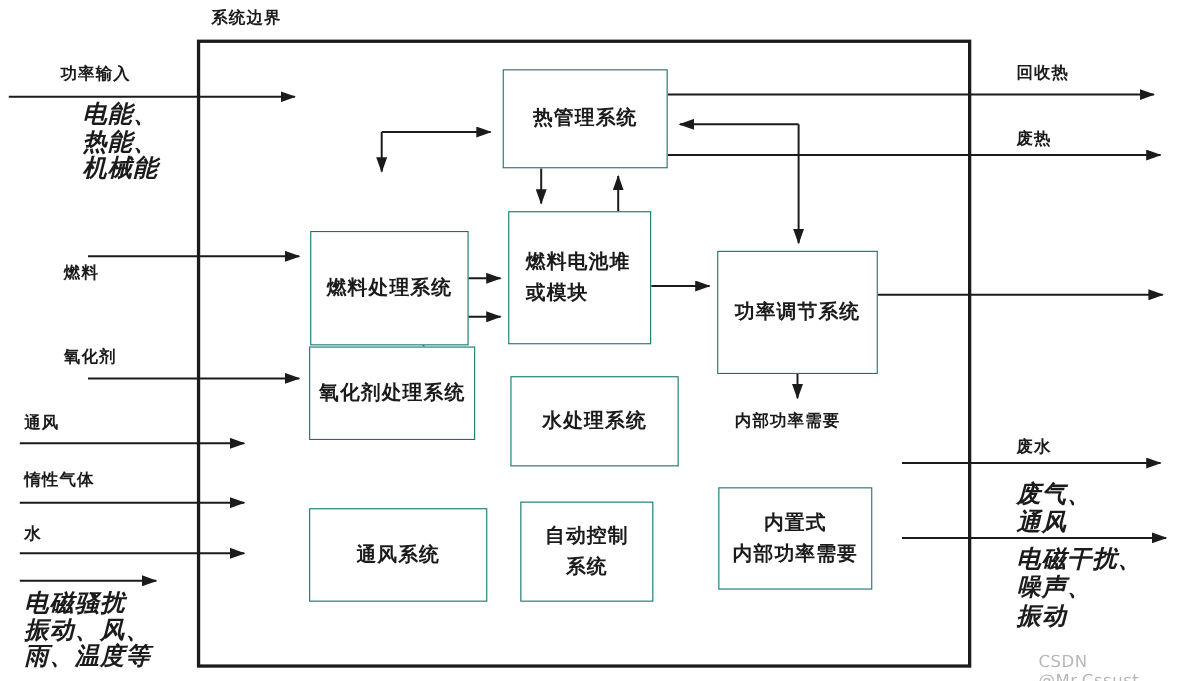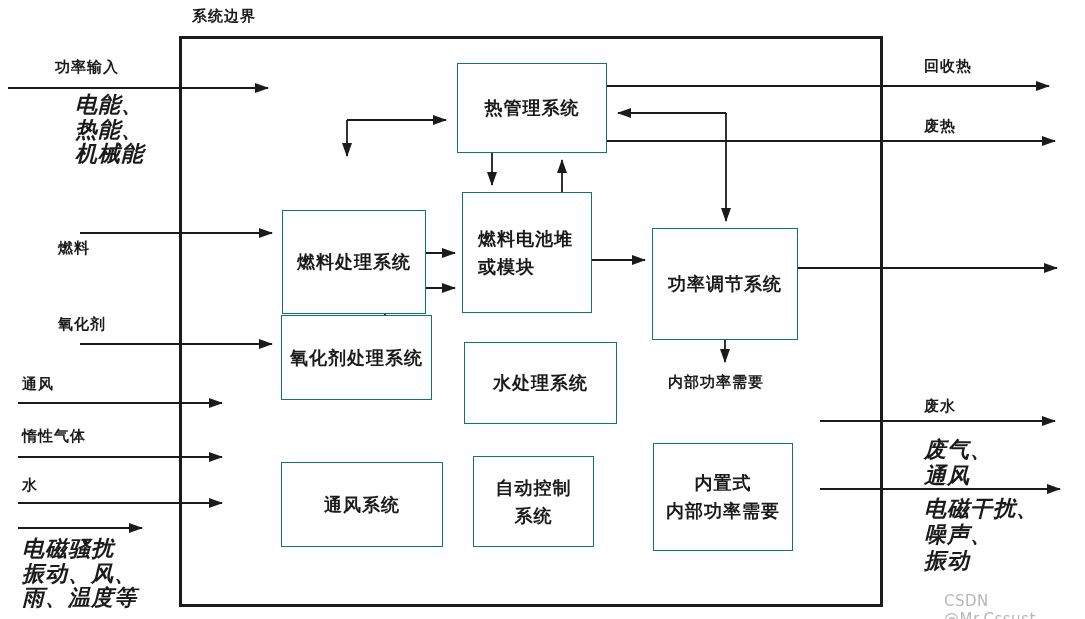--- a/index.html
+++ b/index.html
@@ -133,21 +133,21 @@
 
   <div class="box" style="left:281px;top:462px;width:162px;height:85px;">
     <div>通风系统</div>
   </div>
 
   <div class="box" style="left:473px;top:456px;width:121px;height:91px;">
     <div>自动控制</div>
     <div>系统</div>
   </div>
 
-  <div class="box" style="left:653px;top:443px;width:140px;height:108px;">
+  <div class="box" style="left:653px;top:443px;width:140px;height:93px;">
     <div>内置式</div>
     <div>内部功率需要</div>
   </div>
 
   <div class="lbl" style="left:55px;top:60px;">功率输入</div>
   <div class="lbl-block" style="left:75px;top:93px;">
     <div>电能、</div>
     <div>热能、</div>
     <div>机械能</div>
   </div>

